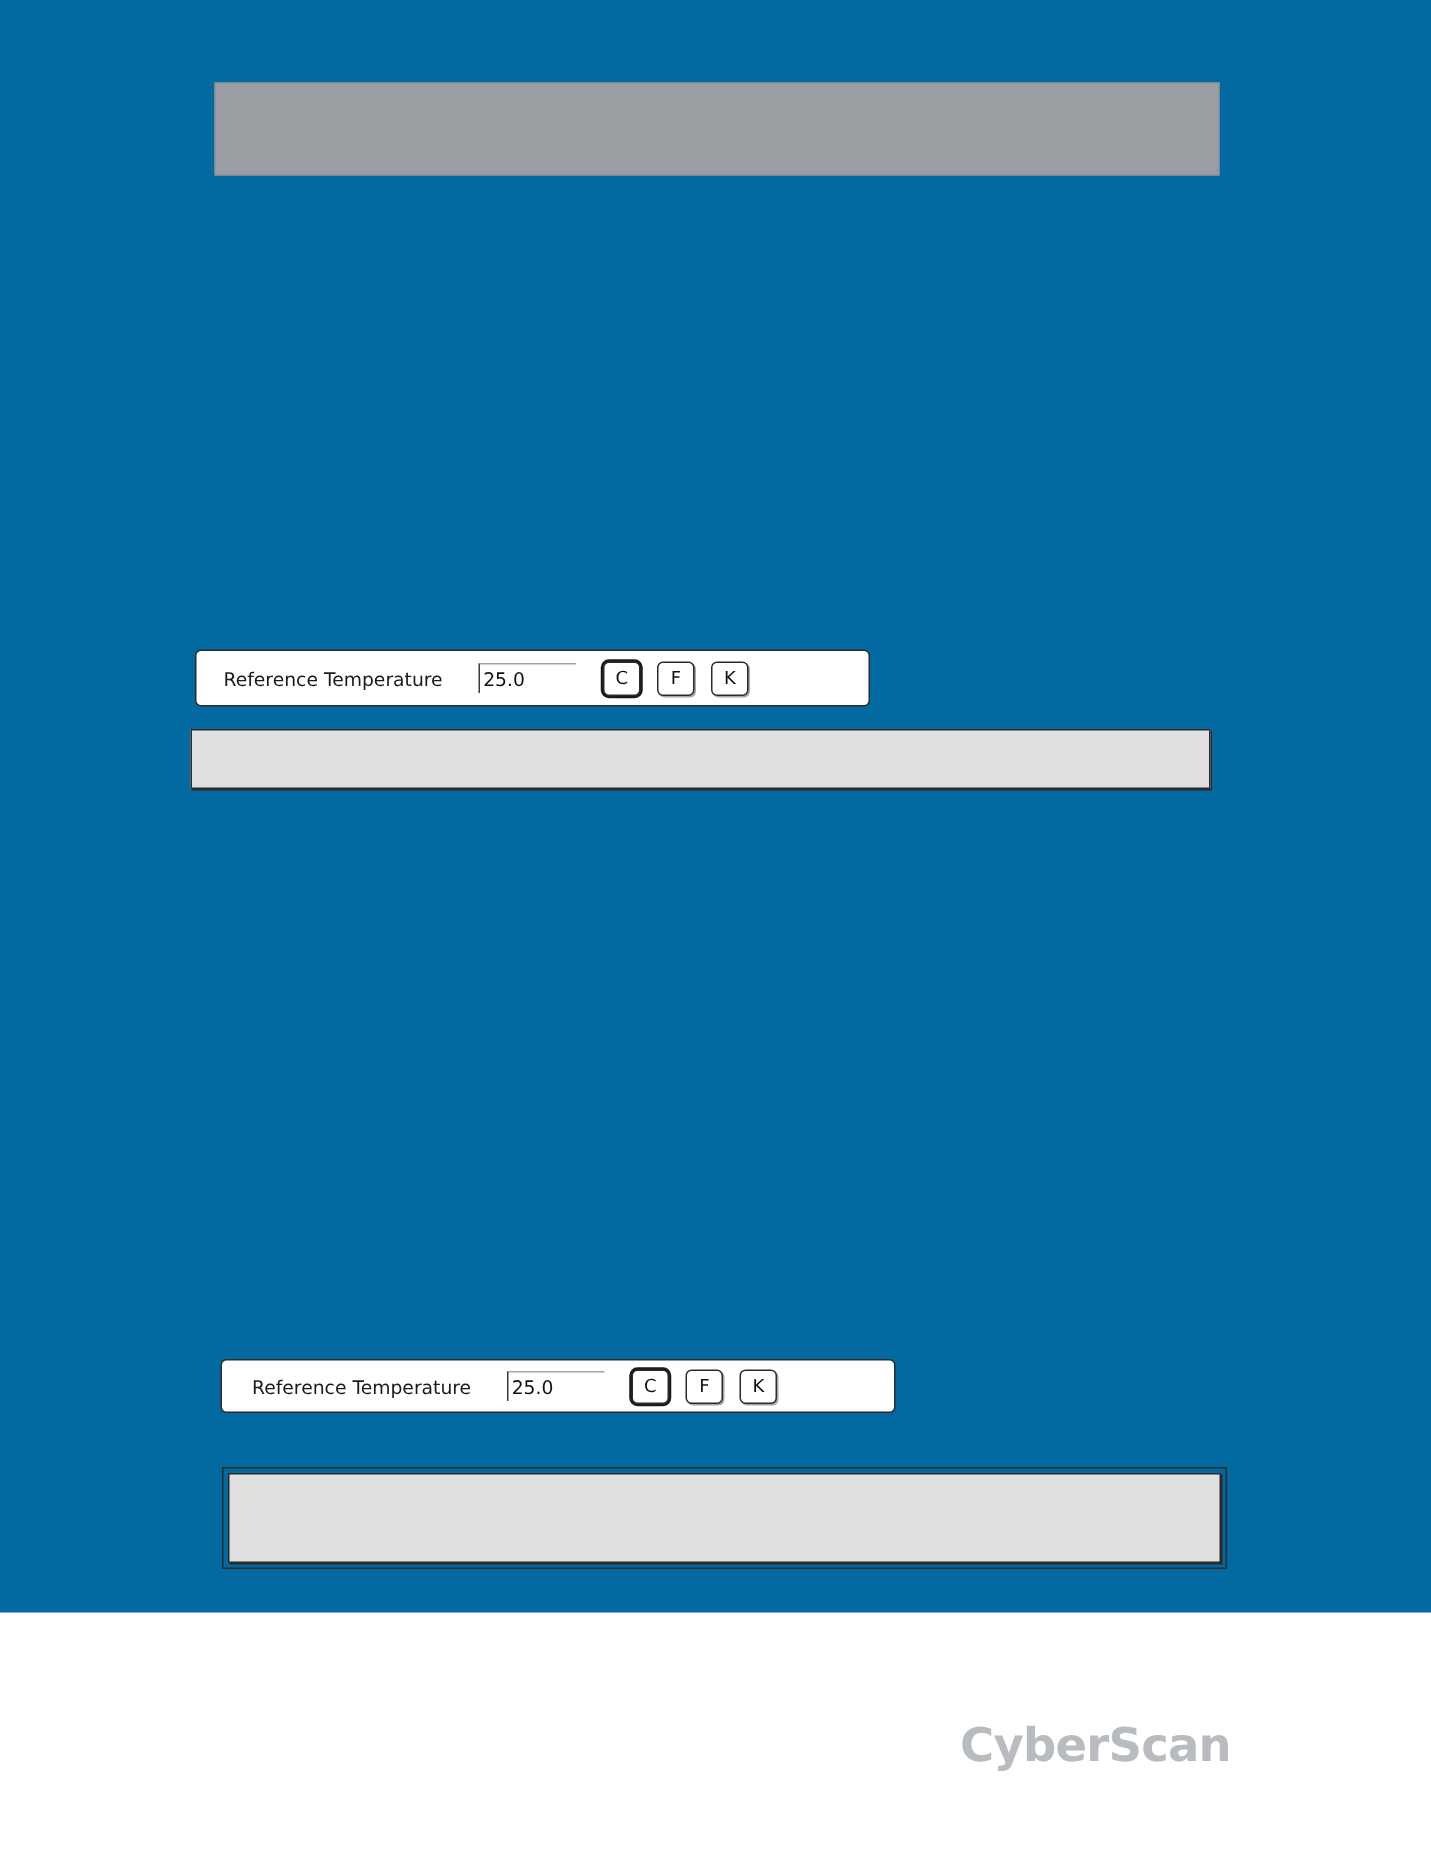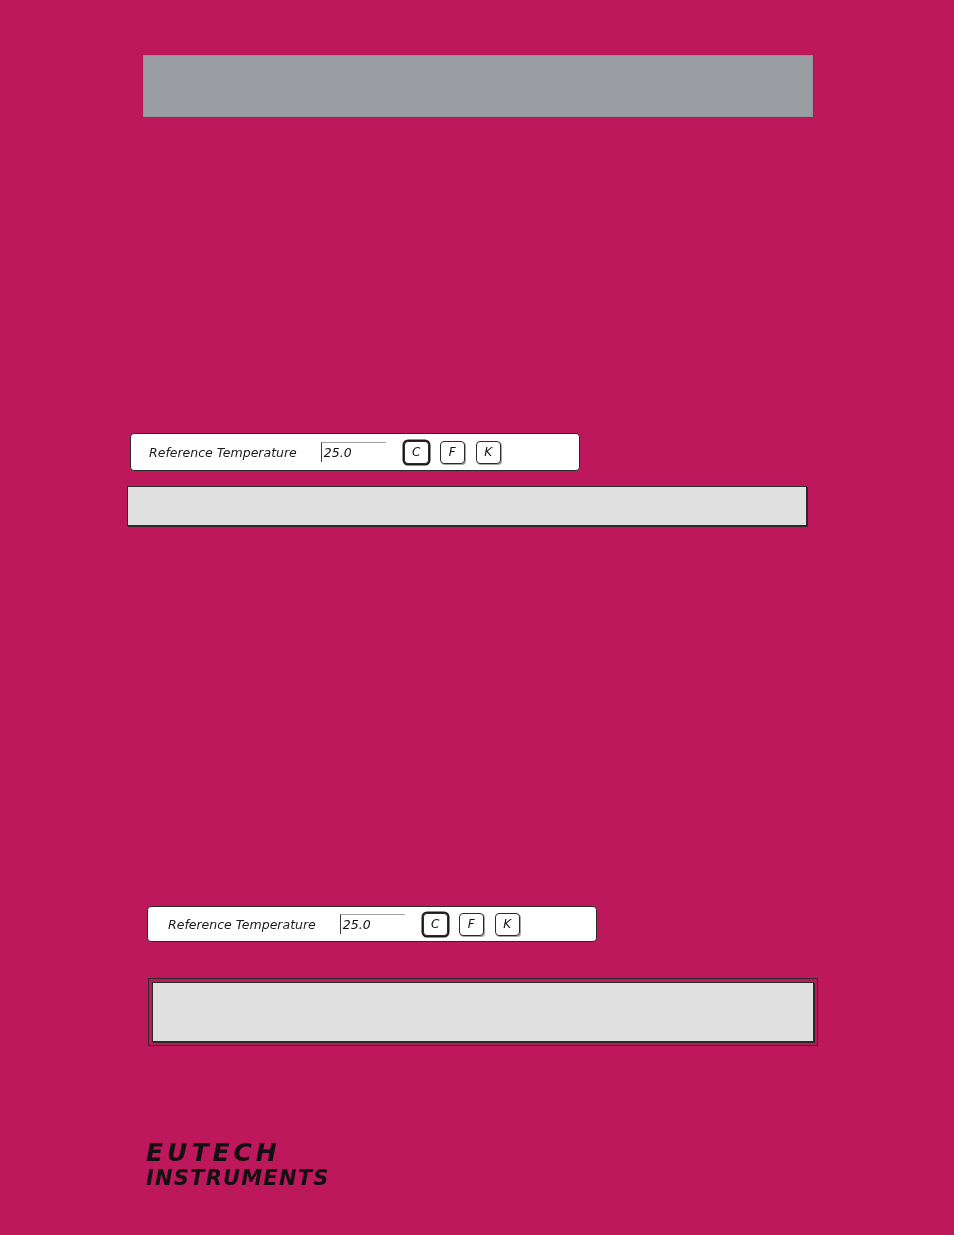--- a/index.html
+++ b/index.html
@@ -11,23 +11,22 @@
     height: 1235px;
     background: #ffffff;
     font-family: "Liberation Sans", sans-serif;
     position: relative;
     overflow: hidden;
   }
   .page {
     position: absolute;
     left: 0; top: 0;
     width: 954px;
-    height: 1235px;
-    background: #be185d;
-    font-style: italic;
+    height: 1075px;
+    background: #0369a1;
   }
 
   
   .top-banner {
     position: absolute;
     left: 143px;
     top: 55px;
     width: 668px;
     height: 60px;
     background: #9a9ea2;
@@ -152,19 +151,16 @@
     <span class="value-field" style="margin-left:24px; width:65px; height:20px; line-height:18px;">25.0</span>
     <span class="unit-btn selected" style="margin-left:18px; width:25px; height:23px;">C</span>
     <span class="unit-btn" style="margin-left:11px; width:25px; height:23px;">F</span>
     <span class="unit-btn" style="margin-left:11px; width:25px; height:23px;">K</span>
   </div>
 
   <div class="note-box double" style="left:152px; top:982px; width:662px; height:60px;">
     <span></span>
   </div>
 
-  <div class="footer-eutech">
-    <div class="eutech-top">EUTECH</div>
-    <div class="eutech-bottom">INSTRUMENTS</div>
-  </div>
 
+  <div class="footer-cyberscan">CyberScan</div>
 
 </div>
 
 </body></html>

